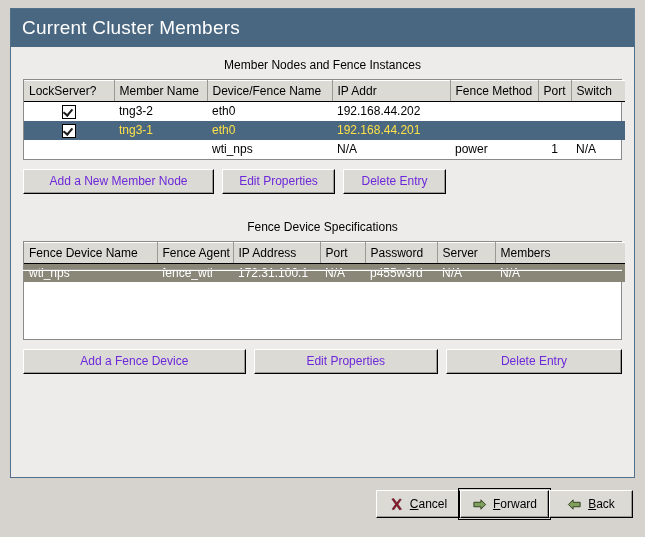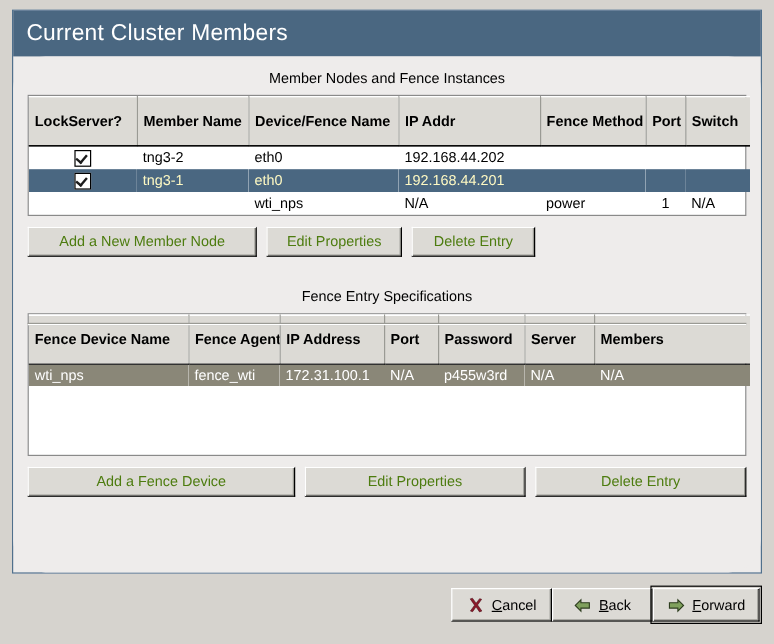--- a/index.html
+++ b/index.html
@@ -36,21 +36,20 @@
     color: #ffffff;
     font-size: 19px;
     font-weight: normal;
     letter-spacing: 0.2px;
   }
   .panel-body {
     position: relative;
     height: calc(100% - 38px);
     background: #eeeceb;
     box-sizing: border-box;
-    border-radius: 27px;
   }
   .section-caption {
     text-align: center;
     font-size: 12px;
     color: #000;
     padding-top: 11px;
     padding-bottom: 7px;
   }
   
   .table-wrap {
@@ -64,37 +63,37 @@
     width: 100%;
     table-layout: fixed;
     font-size: 12px;
   }
   table.grid thead th {
     background: #dcdad5;
     border-right: 1px solid #9a9a94;
     border-bottom: 1px solid #000000;
     border-top: 1px solid #ffffff;
     text-align: left;
-    font-weight: bold;
-    padding: 13px 5px;
+    font-weight: normal;
+    padding: 3px 5px;
     height: 18px;
     box-sizing: border-box;
     white-space: nowrap;
     overflow: hidden;
   }
   table.grid thead th:last-child { border-right: none; }
   table.grid tbody td {
     padding: 2px 5px;
     height: 19px;
     box-sizing: border-box;
     white-space: nowrap;
     overflow: hidden;
     vertical-align: middle;
   }
-  tr.sel-blue td { background: #4a6781; color: #fef9c3; }
+  tr.sel-blue td { background: #4a6781; color: #fde047; }
   tr.sel-gray td { background: #8a8778; color: #ffffff; }
   td.center { text-align: center; }
   .filler-row td { height: 18px; }
   
   .chk {
     display: inline-block;
     width: 12px; height: 12px;
     border: 1px solid #000;
     background: #ffffff;
     position: relative;
@@ -116,21 +115,21 @@
     gap: 8px;
   }
   .btn {
     background: #dcdad5;
     border-top: 1px solid #ffffff;
     border-left: 1px solid #ffffff;
     border-right: 1px solid #000000;
     border-bottom: 1px solid #000000;
     box-shadow: inset -1px -1px 0 #9a9a94;
     font-size: 12px;
-    color: #4d7c0f;
+    color: #6d28d9;
     padding: 4px 6px;
     text-align: center;
     height: 25px;
     box-sizing: border-box;
     line-height: 15px;
     cursor: default;
     white-space: nowrap;
     overflow: hidden;
   }
   .separator {
@@ -249,21 +248,21 @@
       </div>
 
       <div class="btn-row">
         <div class="btn" style="width:191px">Add a New Member Node</div>
         <div class="btn" style="width:113px">Edit Properties</div>
         <div class="btn" style="width:103px">Delete Entry</div>
       </div>
 
       <div class="separator" style="top:222px"></div>
 
-      <div class="section-caption" style="padding-top:26px">Fence Entry Specifications</div>
+      <div class="section-caption" style="padding-top:26px">Fence Device Specifications</div>
 
       <div class="table-wrap">
         <table class="grid">
           <colgroup>
             <col style="width:133px">
               <col style="width:76px">
               <col style="width:87px">
             <col style="width:45px">
               <col style="width:72px">
               <col style="width:58px">
@@ -315,30 +314,30 @@
   <div class="footer">
     <div class="nav-row">
 
       <div class="nav-btn">
         <svg class="ico" viewBox="0 0 16 16">
           <path d="M3 2.2 L5 1.6 L8.3 6 L11.4 2 L13.2 2.6 L9.6 7.6 L13.4 13 L11.3 13.8 L8.2 9.3 L5.2 13.6 L3.2 13 L6.9 7.8 Z" fill="#8b1a2b" stroke="#4a0c16" stroke-width="0.5"></path>
         </svg>
         <span class="nav-label"><u>C</u>ancel</span>
       </div>
 
+      <div class="nav-btn default">
+        <svg class="ico" viewBox="0 0 16 16">
+          <path d="M14.5 8 L9.5 3 L9.5 5.6 L2 5.6 L2 10.4 L9.5 10.4 L9.5 13 Z" fill="#7fa05c" stroke="#2d3d1e" stroke-width="1"></path>
+        </svg>
+        <span class="nav-label"><u>F</u>orward</span>
+      </div>
+
       <div class="nav-btn">
         <svg class="ico" viewBox="0 0 16 16">
           <path d="M1.5 8 L6.5 3 L6.5 5.6 L14 5.6 L14 10.4 L6.5 10.4 L6.5 13 Z" fill="#7fa05c" stroke="#2d3d1e" stroke-width="1"></path>
         </svg>
         <span class="nav-label"><u>B</u>ack</span>
       </div>
 
-      <div class="nav-btn default">
-        <svg class="ico" viewBox="0 0 16 16">
-          <path d="M14.5 8 L9.5 3 L9.5 5.6 L2 5.6 L2 10.4 L9.5 10.4 L9.5 13 Z" fill="#7fa05c" stroke="#2d3d1e" stroke-width="1"></path>
-        </svg>
-        <span class="nav-label"><u>F</u>orward</span>
-      </div>
-
     </div>
   </div>
 
 </div>
 
 </body></html>

